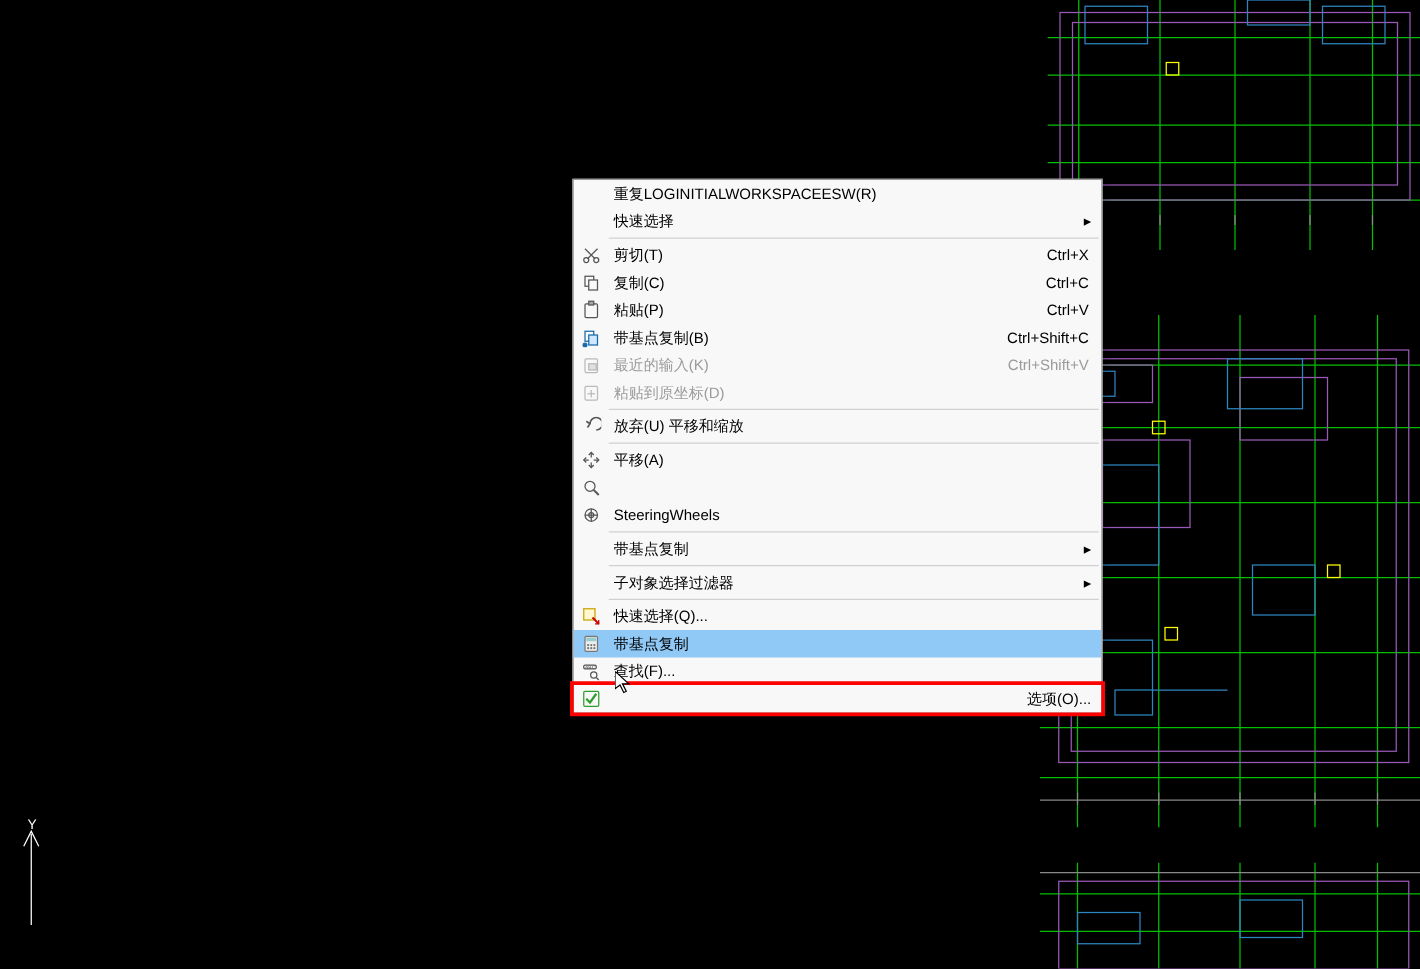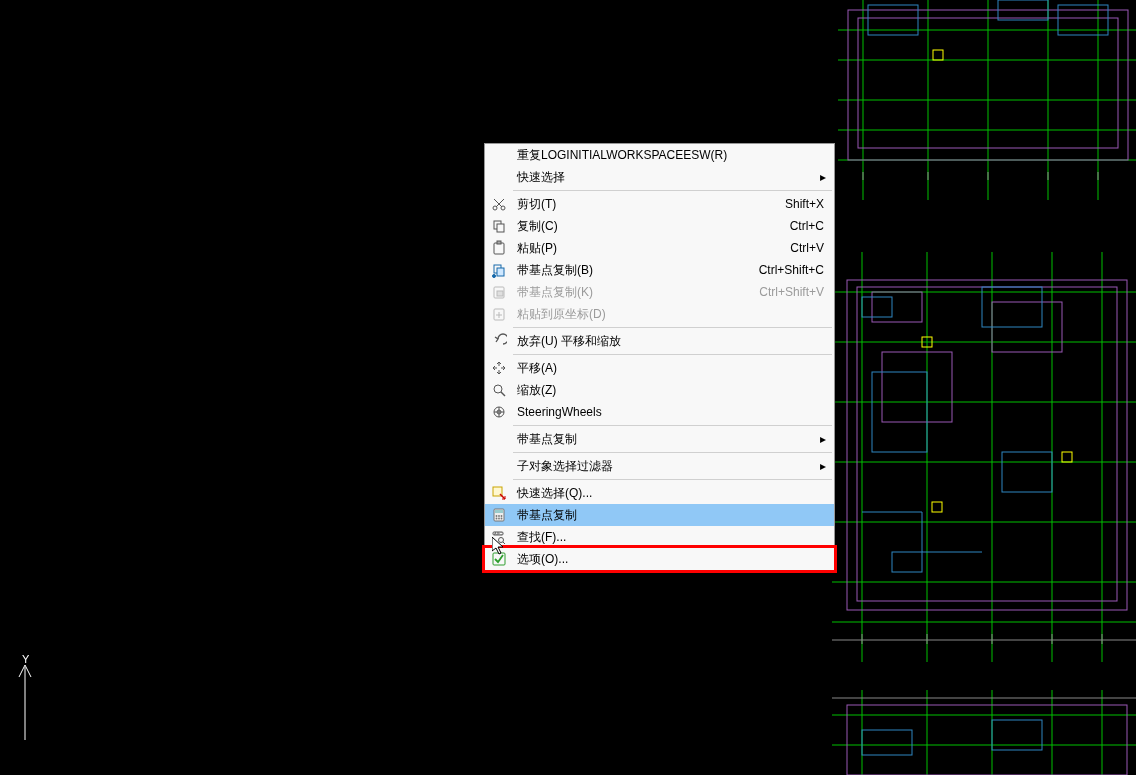--- a/index.html
+++ b/index.html
@@ -32,25 +32,24 @@
   width: 40px;
   height: 90px;
 }
 .ucs-icon svg { overflow: visible; }
 
 
 .context-menu {
   position: absolute;
   left: 458px;
   top: 143px;
-  width: 351px;
+  width: 424px;
   background: #f8f8f8;
   border: 1px solid #979797;
   box-shadow: 2px 2px 6px rgba(0,0,0,.25);
-  margin-left: 26px;
 }
 .context-menu .row {
   display: flex;
   align-items: center;
   height: 22px;
   padding: 0 8px 0 0;
   position: relative;
 }
 .context-menu .icon-col {
   width: 28px;
@@ -82,20 +81,21 @@
 .context-menu .row.disabled .shortcut,
 .context-menu .row.disabled .arrow { color: #9b9b9b; }
 .context-menu .row.disabled .icon-col svg { opacity: .55; }
 .context-menu .row.highlight {
   background: #90c8f6;
 }
 .context-menu .row.redbox {
   outline: 3px solid #ff0000;
   outline-offset: 0;
   z-index: 2;
+  text-align: right;
 }
 .context-menu .sep {
   height: 1px;
   margin: 2px 2px 2px 28px;
   background: #d0d0d0;
 }
 .cursor {
   position: absolute;
   left: 492px;
   top: 537px;
@@ -247,21 +247,21 @@
         <svg width="16" height="16" viewBox="0 0 16 16">
           <g stroke="#555" stroke-width="1" fill="none">
             <circle cx="4" cy="12" r="2"></circle>
             <circle cx="12" cy="12" r="2"></circle>
             <line x1="5" y1="11" x2="13" y2="3"></line>
             <line x1="11" y1="11" x2="3" y2="3"></line>
           </g>
         </svg>
       </span>
       <span class="label">剪切(T)</span>
-      <span class="shortcut">Shift+X</span>
+      <span class="shortcut">Ctrl+X</span>
     </div>
     <div class="row">
       <span class="icon-col">
         <svg width="16" height="16" viewBox="0 0 16 16">
           <g stroke="#555" fill="none">
             <rect x="3" y="3" width="7" height="8"></rect>
             <rect x="6" y="6" width="7" height="8" fill="#f8f8f8"></rect>
           </g>
         </svg>
       </span>
@@ -295,21 +295,21 @@
     </div>
     <div class="row disabled">
       <span class="icon-col">
         <svg width="16" height="16" viewBox="0 0 16 16">
           <g stroke="#888" fill="none">
             <rect x="3" y="3" width="10" height="11" rx="1"></rect>
             <rect x="6" y="7" width="6" height="5" fill="#ccc"></rect>
           </g>
         </svg>
       </span>
-      <span class="label">带基点复制(K)</span>
+      <span class="label">最近的输入(K)</span>
       <span class="shortcut">Ctrl+Shift+V</span>
     </div>
     <div class="row disabled">
       <span class="icon-col">
         <svg width="16" height="16" viewBox="0 0 16 16">
           <g stroke="#888" fill="none">
             <rect x="3" y="3" width="10" height="11" rx="1"></rect>
             <line x1="5" y1="9" x2="11" y2="9"></line>
             <line x1="8" y1="6" x2="8" y2="12"></line>
           </g>
@@ -346,21 +346,20 @@
     </div>
     <div class="row">
       <span class="icon-col">
         <svg width="16" height="16" viewBox="0 0 16 16">
           <g stroke="#555" fill="none">
             <circle cx="7" cy="7" r="4"></circle>
             <line x1="10" y1="10" x2="14" y2="14" stroke-width="1.5"></line>
           </g>
         </svg>
       </span>
-      <span class="label">缩放(Z)</span>
     </div>
     <div class="row">
       <span class="icon-col">
         <svg width="16" height="16" viewBox="0 0 16 16">
           <g stroke="#555" fill="none">
             <circle cx="8" cy="8" r="5"></circle>
             <circle cx="8" cy="8" r="2"></circle>
             <line x1="8" y1="3" x2="8" y2="13"></line>
             <line x1="3" y1="8" x2="13" y2="8"></line>
           </g>

